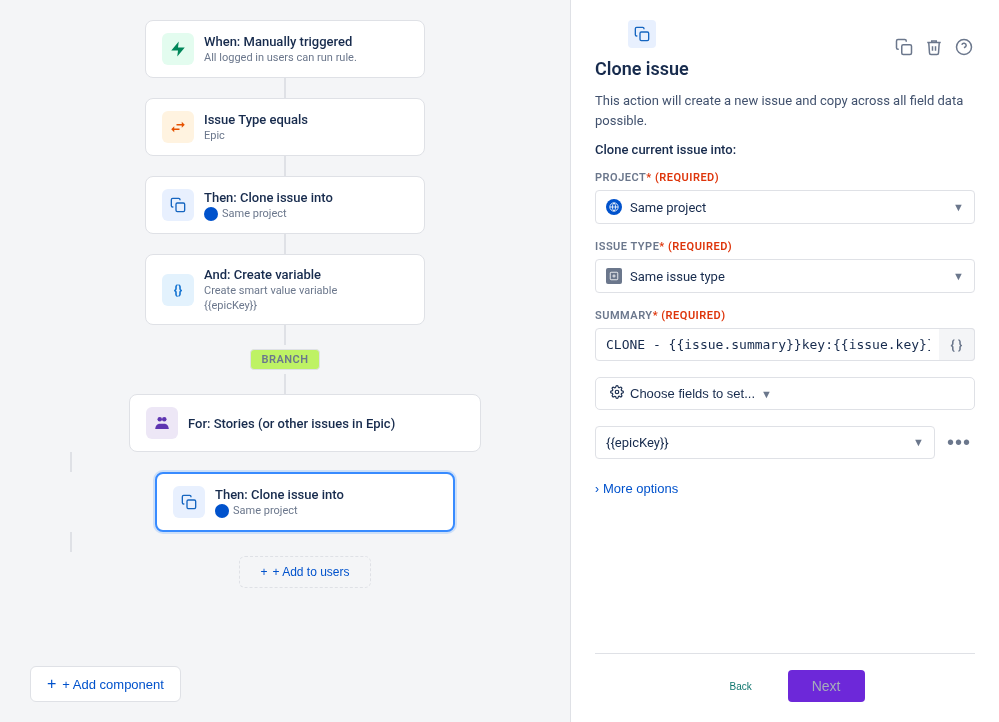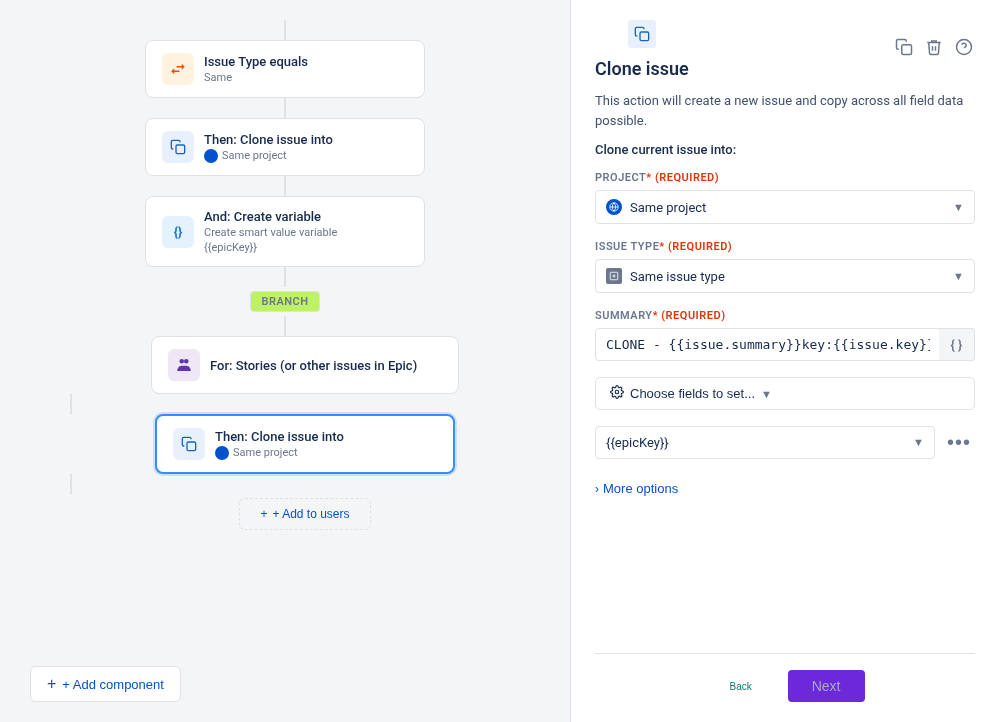--- a/index.html
+++ b/index.html
@@ -362,32 +362,43 @@
       display: flex;
       align-items: center;
     }
   </style>
 </head>
 <body>
 
 <div class="left-panel">
   <div class="flow-container">
 
+    <div class="flow-card">
+      <div class="card-icon green">
+        <svg width="18" height="18" viewBox="0 0 24 24" fill="#00875a">
+            <path d="M13 2L3 14h9l-1 8 10-12h-9l1-8z"></path>
+          </svg>
+      </div>
+      <div class="card-text">
+        <div class="title">When: Manually triggered</div>
+        <div class="subtitle">All logged in users can run rule.</div>
+      </div>
+    </div>
 
     <div class="connector"></div>
 
     <div class="flow-card">
       <div class="card-icon orange">
         <svg width="18" height="18" viewBox="0 0 24 24" fill="#e65100">
             <path d="M6.99 11L3 15l3.99 4v-3H14v-2H6.99v-3zM21 9l-3.99-4v3H10v2h7.01v3L21 9z"></path>
           </svg>
       </div>
       <div class="card-text">
         <div class="title">Issue Type equals</div>
-        <div class="subtitle">Same</div>
+        <div class="subtitle">Epic</div>
       </div>
     </div>
 
     <div class="connector"></div>
 
     <div class="flow-card">
       <div class="card-icon blue">
         <svg width="16" height="16" viewBox="0 0 24 24" fill="#1565c0">
             <rect x="9" y="9" width="13" height="13" rx="2" fill="none" stroke="#1565c0" stroke-width="2"></rect>
             <path d="M5 15H4a2 2 0 01-2-2V4a2 2 0 012-2h9a2 2 0 012 2v1" fill="none" stroke="#1565c0" stroke-width="2"></path>
@@ -416,21 +427,21 @@
         </div>
       </div>
     </div>
 
     <div class="connector"></div>
 
     <div class="branch-label">BRANCH</div>
 
     <div class="connector"></div>
 
-    <div class="flow-card" style="width:308px; margin-left:40px;">
+    <div class="flow-card" style="width:352px; margin-left:40px;">
       <div class="card-icon purple-light">
         <svg width="18" height="18" viewBox="0 0 24 24" fill="#5e35b1">
             <circle cx="9" cy="7" r="3"></circle>
             <circle cx="15" cy="7" r="3"></circle>
             <path d="M3 20c0-4 2.7-7 6-7h6c3.3 0 6 3 6 7"></path>
           </svg>
       </div>
       <div class="card-text">
         <div class="title">For: Stories (or other issues in Epic)</div>
       </div>

